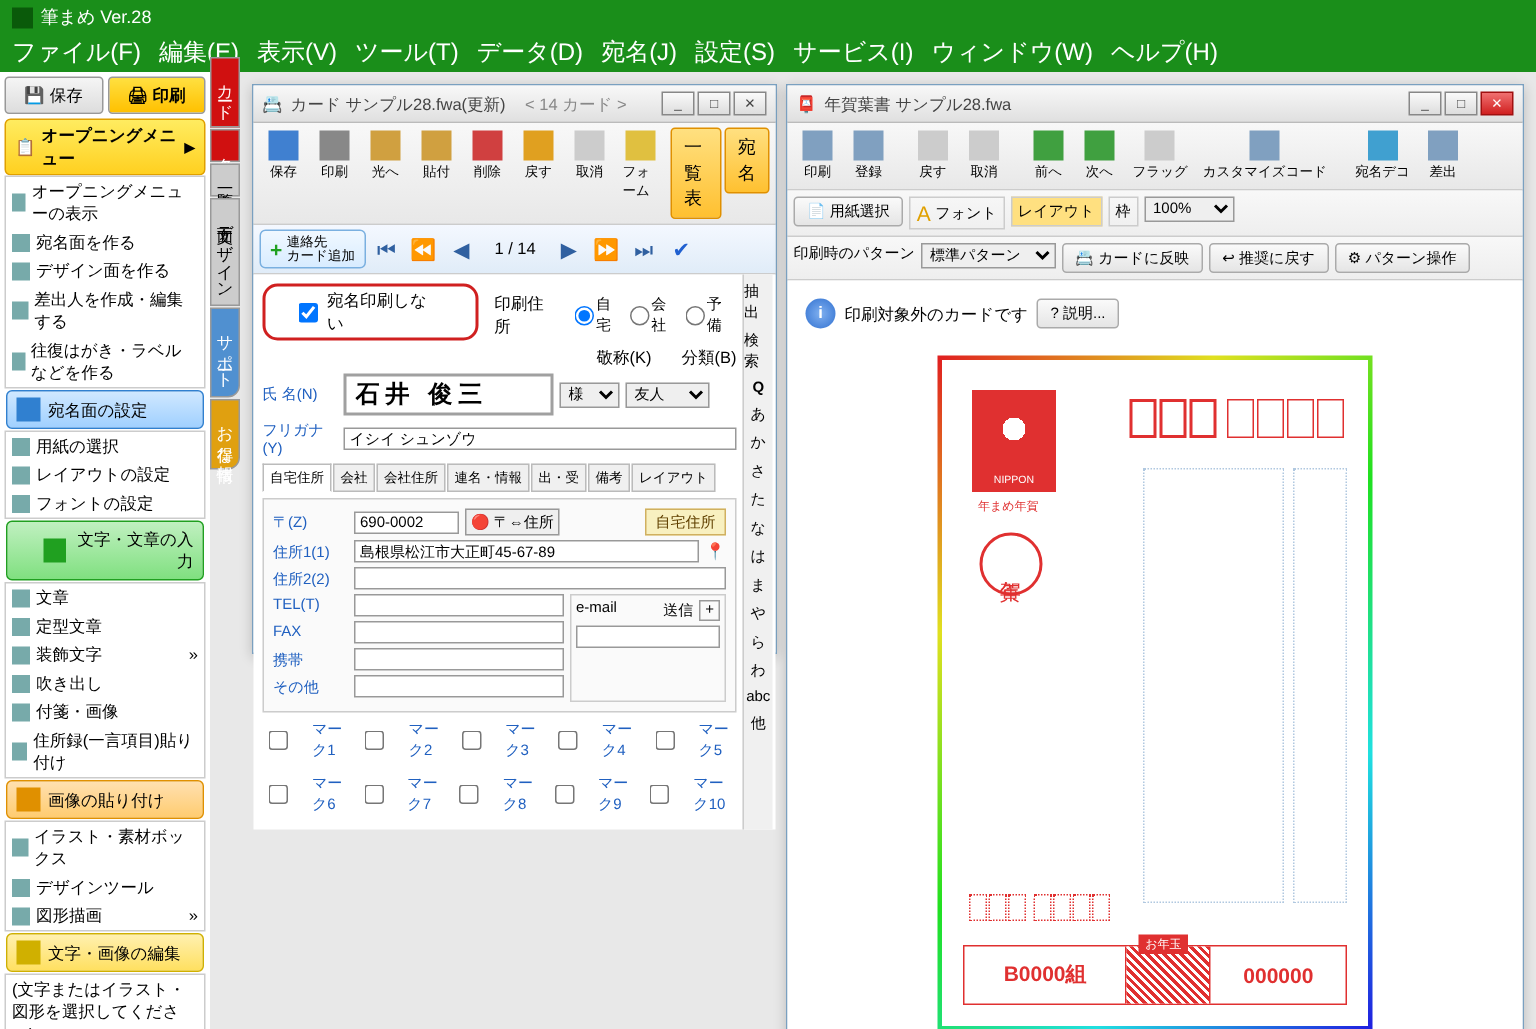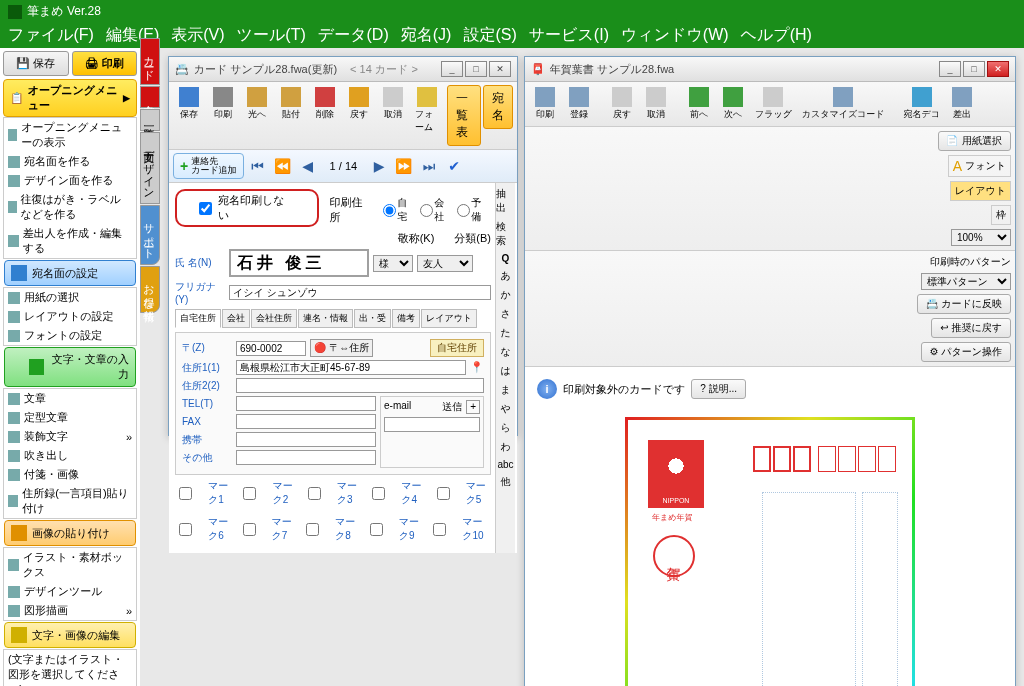--- a/index.html
+++ b/index.html
@@ -54,21 +54,21 @@
 .name-input { border: 2px solid #a0a0a0; padding: 3px 6px; font-size: 16px; font-weight: bold; letter-spacing: 4px; width: 140px; }
 .small-input { border: 1px solid #999; padding: 1px 3px; font-size: 10px; }
 .sel { border: 1px solid #999; font-size: 10px; padding: 1px; }
 .tab-strip { display: flex; gap: 1px; margin: 4px 0; }
 .tab { border: 1px solid #bbb; padding: 2px 4px; font-size: 9px; background: #f0f0f0; }
 .tab.active { background: #fff; border-bottom-color: #fff; }
 .addr-box { border: 1px solid #ccc; padding: 6px; background: #fafafa; }
 .addr-home { background:#f8f0c0; border:1px solid #d0b060; color:#604000; padding:1px 6px; font-size:10px; float:right;}
 .mark-row { display: flex; gap: 14px; padding: 4px; font-size: 10px; }
 .mark-row label { color:#2060c0; display:flex; align-items:center; gap:16px;}
-.post-toolbar2 { display:flex; padding:4px; gap:4px; align-items:flex-end; background:linear-gradient(#f8f8f8,#eee); border-bottom:1px solid #ccc; font-size:10px;flex-direction:column;}
+.post-toolbar2 { display:flex; padding:4px; gap:4px; align-items:flex-start; background:linear-gradient(#f8f8f8,#eee); border-bottom:1px solid #ccc; font-size:10px;}
 .post-toolbar2 .grp { border:1px solid #ccc; padding:2px 4px; display:flex; align-items:center; gap:3px;}
 .post-body { flex:1; background:#fff; padding:8px; display:flex; flex-direction:column;}
 .info-row { display:flex; align-items:center; gap:6px; padding:4px; font-size:11px; margin-bottom:6px;}
 .info-ico { width:20px; height:20px; border-radius:50%; background:radial-gradient(#80b0f0,#3070d0); color:#fff; text-align:center; line-height:20px; font-weight:bold;}
 .help-btn { border:1px solid #aaa; border-radius:3px; padding:2px 8px; background:linear-gradient(#fafafa,#e5e5e5); font-size:10px;}
 .postcard-wrap { flex:1; display:flex; justify-content:center; padding:8px;}
 .postcard { width:290px; height:450px; background:#fff; border:3px solid; border-image: linear-gradient(135deg,#e02020,#e0e020,#20e020,#20e0e0,#2020e0) 1; position:relative; padding:14px;}
 .stamp { width:56px; height:68px; background:#e03030; position:absolute; top:20px; left:20px; color:#fff; font-size:7px; text-align:center; display:flex; flex-direction:column; justify-content:flex-end; padding-bottom:4px;}
 .stamp::before { content:""; position:absolute; top:8px; left:10px; width:36px; height:36px; background:radial-gradient(circle,#fff 30%,transparent 30%); }
 .stamp-lbl { position:absolute; top:92px; left:24px; color:#e03030; font-size:8px;}
@@ -126,25 +126,25 @@
         <div class="section-item">
             <span class="ico"></span>
             <span>宛名面を作る</span>
           </div>
         <div class="section-item">
             <span class="ico"></span>
             <span>デザイン面を作る</span>
           </div>
         <div class="section-item">
             <span class="ico"></span>
+            <span>差出人を作成・編集する</span>
+          </div>
+        <div class="section-item">
+            <span class="ico"></span>
             <span>往復はがき・ラベルなどを作る</span>
-          </div>
-        <div class="section-item">
-            <span class="ico"></span>
-            <span>差出人を作成・編集する</span>
           </div>
       </div>
       <div class="section-header">
           <span class="sq"></span>
           <span>宛名面の設定</span>
         </div>
       <div class="section-list">
         <div class="section-item">
             <span class="ico"></span>
             <span>用紙の選択</span>

